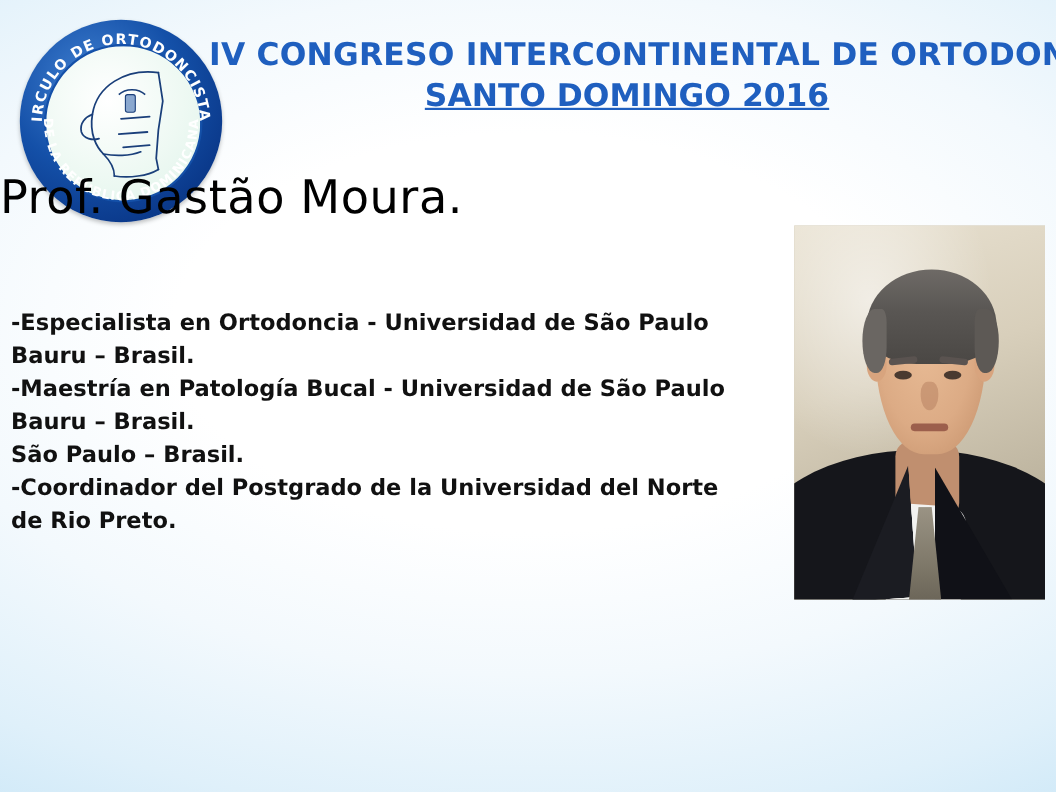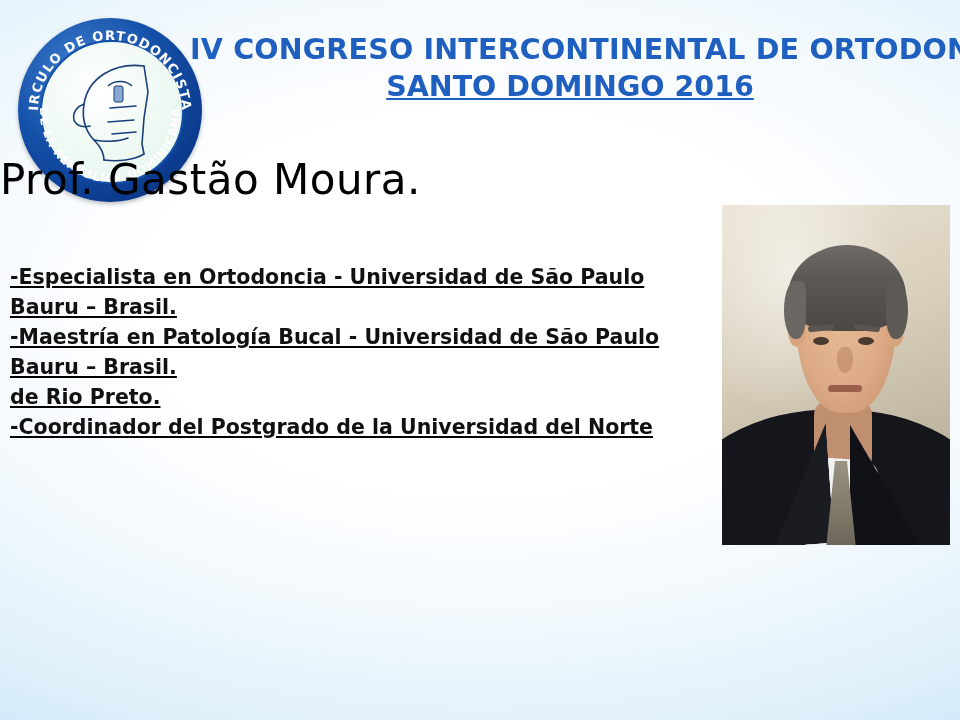--- a/index.html
+++ b/index.html
@@ -90,23 +90,22 @@
     font-size: 42px;
     color: #000000;
     font-family: "DejaVu Sans", "Liberation Sans", sans-serif;
     letter-spacing: 0.5px;
   }
 
   
   #bio {
     position: absolute;
     left: 10px;
-    top: 262px;
+    top: 278px;
     width: 700px;
-    text-decoration: underline;
   }
   #bio .bio-line {
     font-size: 20.5px;
     font-weight: bold;
     color: #111111;
     line-height: 30px;
     white-space: nowrap;
   }
 
   
@@ -317,22 +316,23 @@
     <div class="line2">SANTO DOMINGO 2016</div>
   </div>
 
   <div id="speaker-name">Prof.  Gastão Moura.</div>
 
   <div id="bio">
     <div class="bio-line">-Especialista en Ortodoncia - Universidad de São Paulo</div>
     <div class="bio-line">Bauru – Brasil.</div>
     <div class="bio-line">-Maestría en Patología Bucal  - Universidad de São Paulo</div>
     <div class="bio-line">Bauru – Brasil.</div>
+    <div class="bio-line">São Paulo – Brasil.</div>
+    <div class="bio-line">-Coordinador del Postgrado de la Universidad del Norte</div>
     <div class="bio-line">de Rio Preto.</div>
-    <div class="bio-line">-Coordinador del Postgrado de la Universidad del Norte</div>
   </div>
 
   <div id="portrait">
     <div class="bg"></div>
     <div class="bg-shade"></div>
     <div class="suit"></div>
     <div class="neck"></div>
     <div class="shirt"></div>
     <div class="lapel-l"></div>
     <div class="lapel-r"></div>

